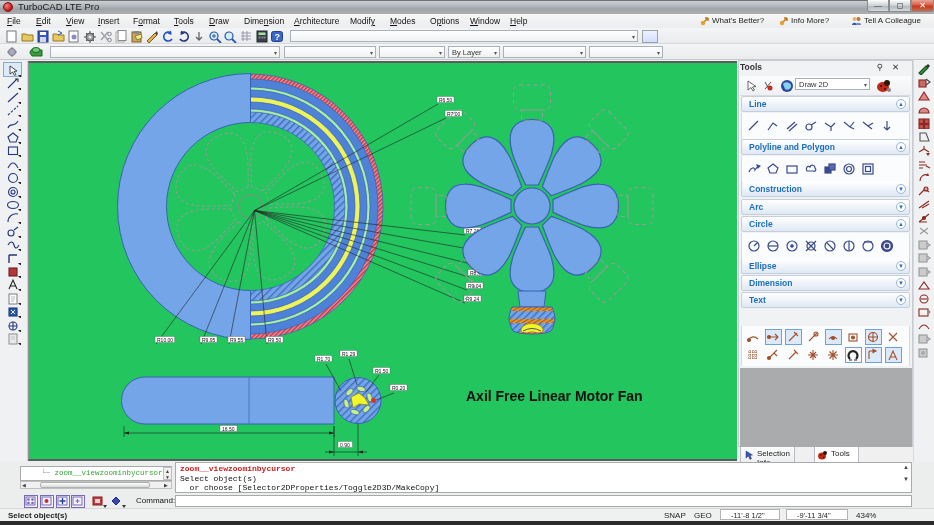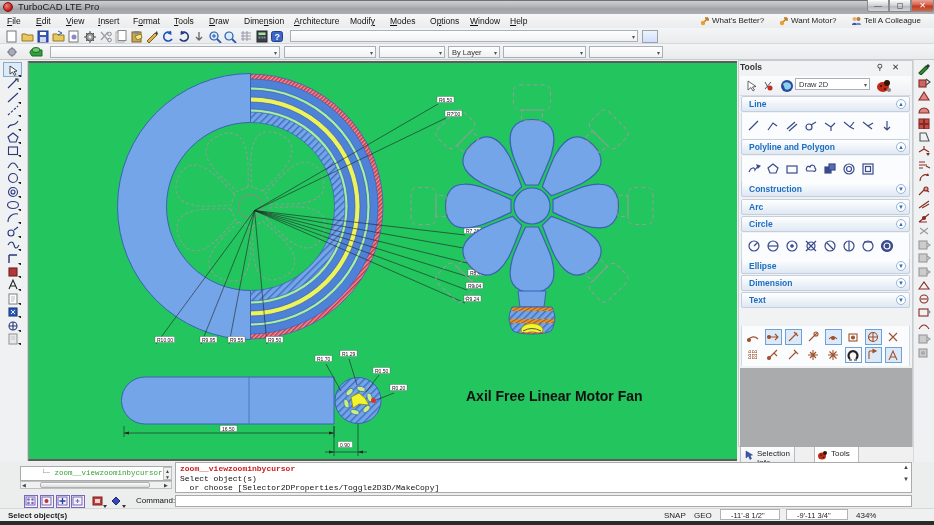--- a/index.html
+++ b/index.html
@@ -110,21 +110,21 @@
     <span class="m" style="left:510px"><u>H</u>elp</span>
     <svg class="abs" style="left:700px; top:2px;" width="10" height="10" viewBox="0 0 10 10">
         <path d="M2,8 L8,2 M8,2 l-3,0 M8,2 l0,3" stroke="#c07818" stroke-width="1.5" fill="none"></path>
         <circle cx="3" cy="7" r="2.2" fill="#e8a030"></circle>
       </svg>
       <span class="m mright" style="left:712px">What's Better?</span>
     <svg class="abs" style="left:779px; top:2px;" width="10" height="10" viewBox="0 0 10 10">
         <path d="M2,8 L8,2 M8,2 l-3,0 M8,2 l0,3" stroke="#c07818" stroke-width="1.5" fill="none"></path>
         <circle cx="3" cy="7" r="2.2" fill="#e8a030"></circle>
       </svg>
-      <span class="m mright" style="left:791px">Want Motor?</span>
+      <span class="m mright" style="left:791px">Info More?</span>
     <svg class="abs" style="left:851px; top:2px;" width="11" height="10" viewBox="0 0 11 10">
         <circle cx="3.5" cy="3" r="2" fill="#e8b070"></circle>
         <circle cx="7.5" cy="3" r="2" fill="#b87838"></circle>
         <path d="M1,9 C1,6 6,6 6,9 Z" fill="#3858a8"></path>
         <path d="M5,9 C5,6 10,6 10,9 Z" fill="#6888c8"></path>
       </svg>
       <span class="m mright" style="left:864px">Tell A Colleague</span>
   </div>
 
   <div class="abs" id="tb1"></div>

